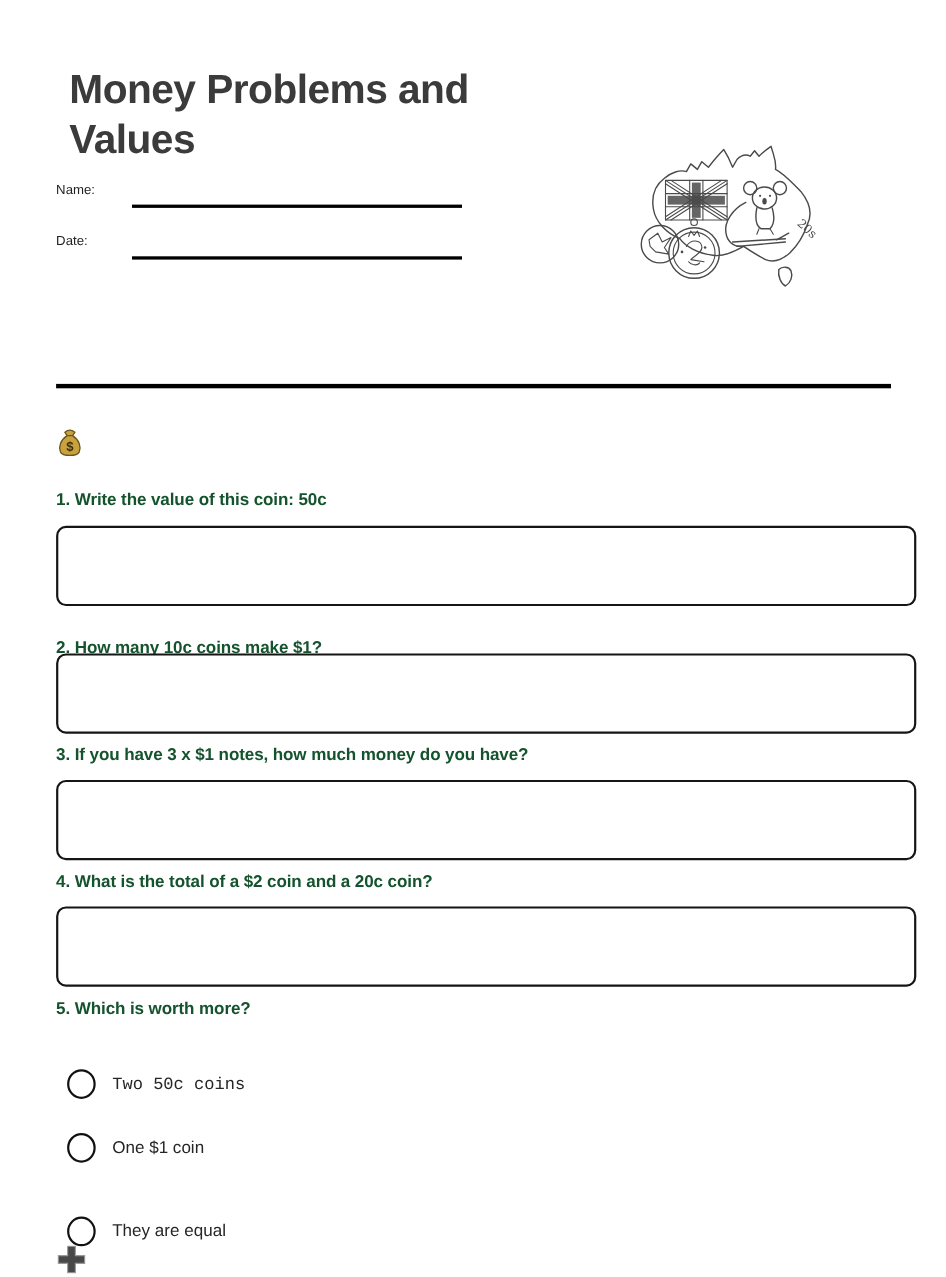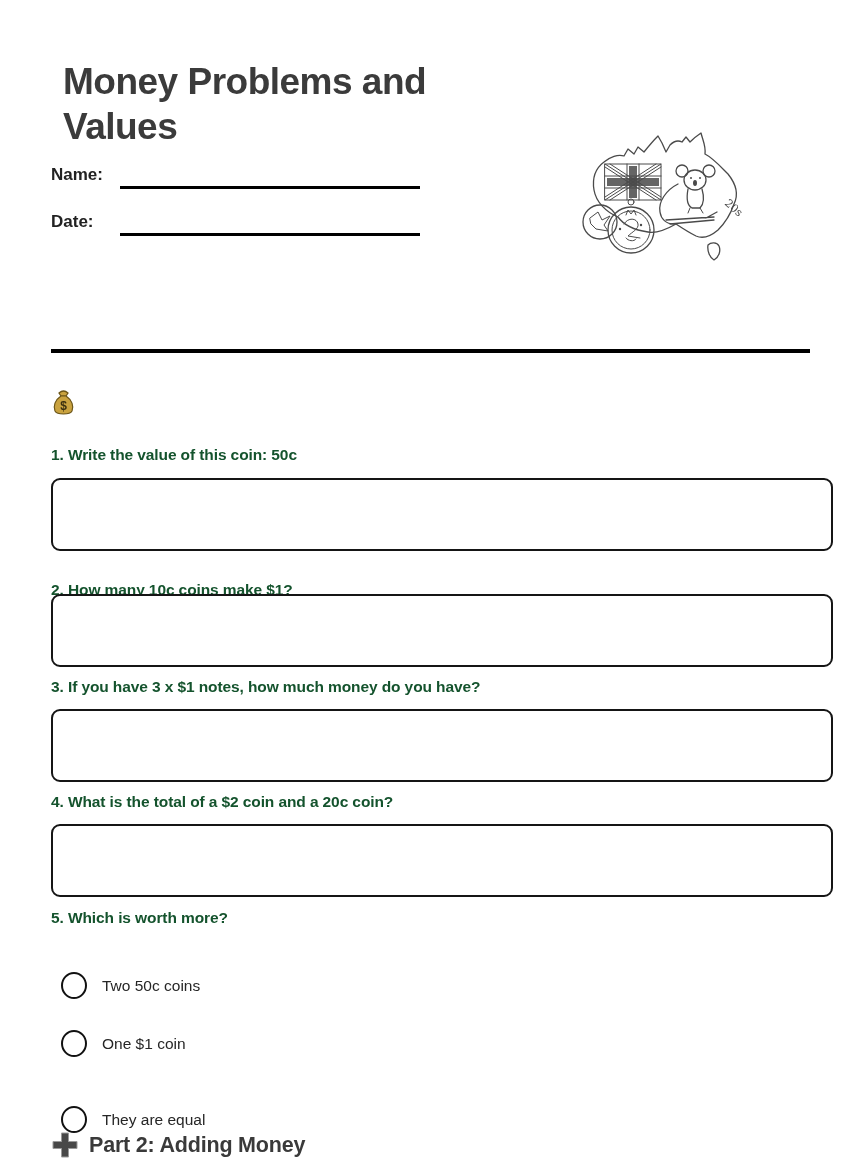--- a/index.html
+++ b/index.html
@@ -6,21 +6,21 @@
   body{
     width:860px;height:1161px;background:#ffffff;position:relative;
     font-family:"Liberation Sans",sans-serif;color:#1f1f1f;overflow:hidden;
   }
   .abs{position:absolute;}
   .page-title{
     left:51px;top:47px;width:440px;
     font-size:37px;line-height:45px;font-weight:bold;
     color:#3b3b3b;letter-spacing:-0.5px;
   }
-  .field-label{font-size:17px;font-weight:bold;color:#222;}
+  .field-label{font-size:12px;font-weight:normal;color:#222;}
   .write-line{height:0;border-bottom:3px solid #000;width:300px;}
   .divider{left:51px;top:349px;width:759px;height:4px;background:#000;}
   .section-head{display:flex;align-items:center;gap:11px;}
   .section-title{font-size:21.5px;font-weight:bold;color:#3a3a3a;letter-spacing:-0.2px;}
   .q-label{font-size:15.5px;font-weight:bold;color:#14532d;letter-spacing:-0.1px;}
   .answer-box{
     left:51px;width:754px;height:53px;background:#fff;
     border:2.5px solid #151515;border-radius:9px;
     font-size:15px;padding:8px 12px;box-sizing:content-box;
   }
@@ -108,31 +108,30 @@
 <div class="abs answer-box" style="top:594px;" role="textbox"></div>
 
 <div class="abs q-label" style="left:51px;top:678px;">3. If you have 3 x $1 notes, how much money do you have?</div>
 <div class="abs answer-box" style="top:709px;" role="textbox"></div>
 
 <div class="abs q-label" style="left:51px;top:793px;">4. What is the total of a $2 coin and a 20c coin?</div>
 <div class="abs answer-box" style="top:824px;" role="textbox"></div>
 
 <div class="abs q-label" style="left:51px;top:909px;">5. Which is worth more?</div>
 
-<div class="abs radio-row" style="left:61px;top:972px;">
+<div class="abs radio-row" style="left:61px;top:972px;font-family:Liberation Mono, monospace;">
   <span class="radio-circle"></span>
   <span class="radio-label">Two 50c coins</span>
 </div>
 <div class="abs radio-row" style="left:61px;top:1030px;">
   <span class="radio-circle"></span>
   <span class="radio-label">One $1 coin</span>
 </div>
 <div class="abs radio-row" style="left:61px;top:1058px;margin-top:48px;">
   <span class="radio-circle"></span>
   <span class="radio-label">They are equal</span>
 </div>
 
 <div class="abs section-head" style="left:52px;top:1132px;">
   <svg width="26" height="26" viewBox="0 0 26 26">
     <path d="M9.5,1 h7 v8.5 h8.5 v7 h-8.5 v8.5 h-7 v-8.5 h-8.5 v-7 h8.5 z" fill="#484848" stroke="#9a9a9a" stroke-width="1"></path>
   </svg>
-  <span class="section-title">Part 2: Adding Money</span>
 </div>
 
 </body></html>

